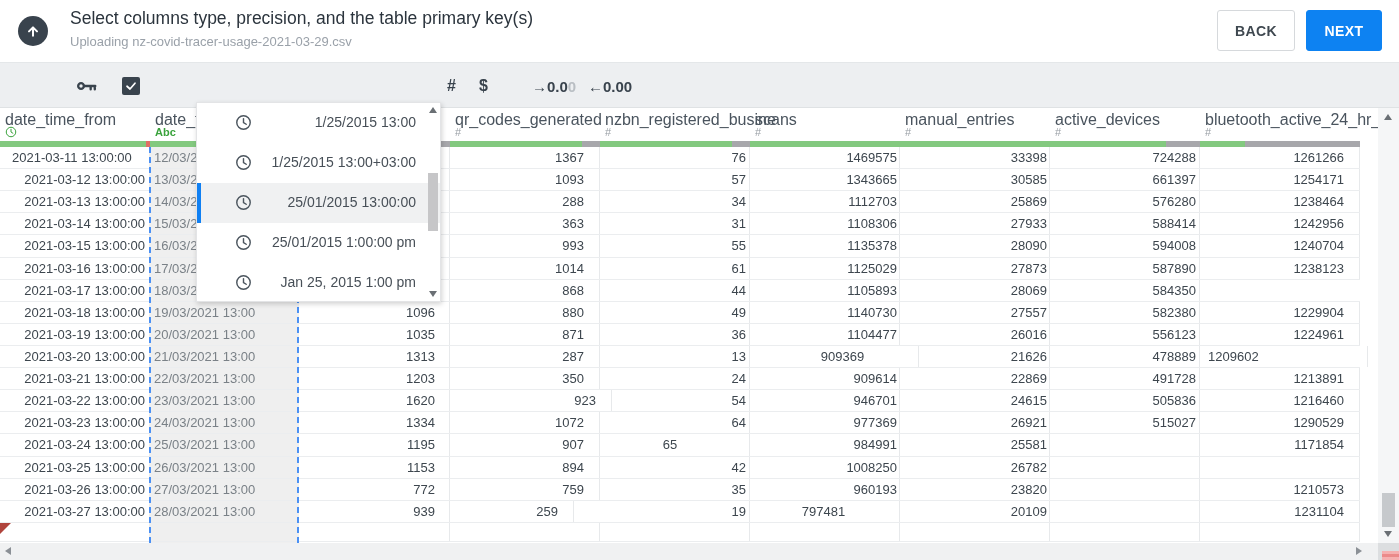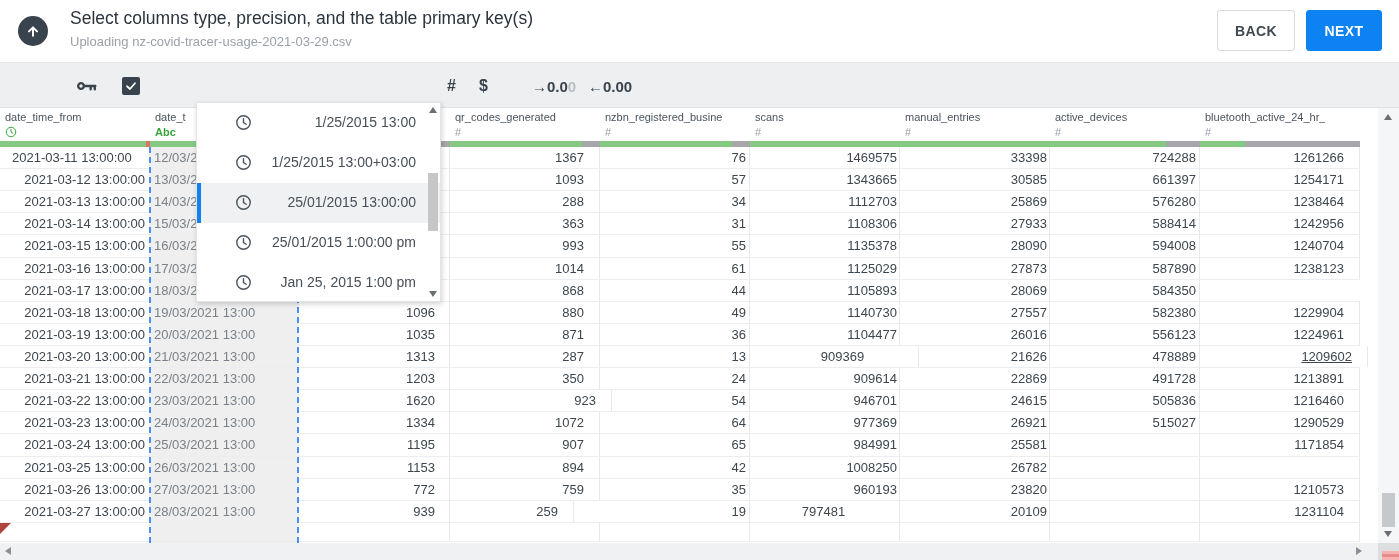--- a/index.html
+++ b/index.html
@@ -35,21 +35,21 @@
   .num-ic{left:447px;font-size:16px;font-weight:700;}
   .cur-ic{left:479px;font-size:16px;font-weight:700;}
   .dec-ic{font-size:15px;font-weight:600;}
   .inc-dec{left:532px;}
   .dec-dec{left:588px;}
   .muted-digit{color:#b9bec3;}
 
   
   .thead{position:absolute;left:0;top:108px;width:1360px;height:39px;background:#fff;}
   .th{position:absolute;top:0;height:39px;box-sizing:border-box;cursor:pointer;}
-  .th-name{position:absolute;left:5px;top:3px;font-size:11px;color:#4a545e;white-space:nowrap;overflow:hidden;}
+  .th-name{position:absolute;left:5px;top:3px;font-size:16px;color:#4a545e;white-space:nowrap;overflow:hidden;}
   .th-type{position:absolute;left:5px;top:18px;height:14px;font-size:11px;font-weight:700;}
   .th-bar{position:absolute;left:0;bottom:0;height:6px;width:100%;display:flex;}
   .tbody{position:absolute;left:0;top:147px;width:1360px;}
   .trow{position:relative;width:1360px;box-sizing:border-box;border-bottom:1px solid #ebedef;}
   .cell{position:absolute;top:0;height:100%;font-size:13px;line-height:21px;color:#3d464e;
         white-space:nowrap;box-sizing:border-box;overflow:hidden;}
   .cell.sep{border-right:1px solid #e7e9eb;}
   .cell.muted{color:#7a8187;}
 
   
@@ -324,21 +324,21 @@
       </div>
       <div class="trow" style="height: 22.12px;">
         <div class="cell" style="left: 0px; width: 150px; text-align: right; padding-right: 5px;">2021-03-20 13:00:00</div>
         <div class="cell muted" style="left: 150px; width: 150px; text-align: left; padding-left: 4px;">21/03/2021 13:00</div>
         <div class="cell sep" style="left: 300px; width: 150px; text-align: right; padding-right: 14px;">1313</div>
         <div class="cell sep" style="left: 450px; width: 150px; text-align: right; padding-right: 15px;">287</div>
         <div class="cell sep" style="left: 600px; width: 150px; text-align: right; padding-right: 3px;">13</div>
         <div class="cell sep" style="left: 769px; width: 150px; text-align: center; padding-right: 2px;">909369</div>
         <div class="cell sep" style="left: 900px; width: 150px; text-align: right; padding-right: 2px;">21626</div>
         <div class="cell sep" style="left: 1050px; width: 150px; text-align: right; padding-right: 3px;">478889</div>
-        <div class="cell sep" style="left: 1208px; width: 160px; text-align: right; padding-right: 15px; text-decoration: underline;">1209602</div>
+        <div class="cell sep" style="left: 1208px; width: 160px; padding-right: 15px;">1209602</div>
       </div>
       <div class="trow" style="height: 22.12px;">
         <div class="cell" style="left: 0px; width: 150px; text-align: right; padding-right: 5px;">2021-03-21 13:00:00</div>
         <div class="cell muted" style="left: 150px; width: 150px; text-align: left; padding-left: 4px;">22/03/2021 13:00</div>
         <div class="cell sep" style="left: 300px; width: 150px; text-align: right; padding-right: 14px;">1203</div>
         <div class="cell sep" style="left: 450px; width: 150px; text-align: right; padding-right: 15px;">350</div>
         <div class="cell sep" style="left: 600px; width: 150px; text-align: right; padding-right: 3px;">24</div>
         <div class="cell sep" style="left: 750px; width: 150px; text-align: right; padding-right: 2px;">909614</div>
         <div class="cell sep" style="left: 900px; width: 150px; text-align: right; padding-right: 2px;">22869</div>
         <div class="cell sep" style="left: 1050px; width: 150px; text-align: right; padding-right: 3px;">491728</div>
@@ -364,21 +364,21 @@
         <div class="cell sep" style="left: 750px; width: 150px; text-align: right; padding-right: 2px;">977369</div>
         <div class="cell sep" style="left: 900px; width: 150px; text-align: right; padding-right: 2px;">26921</div>
         <div class="cell sep" style="left: 1050px; width: 150px; text-align: right; padding-right: 3px;">515027</div>
         <div class="cell sep" style="left: 1200px; width: 160px; text-align: right; padding-right: 15px;">1290529</div>
       </div>
       <div class="trow" style="height: 22.12px;">
         <div class="cell" style="left: 0px; width: 150px; text-align: right; padding-right: 5px;">2021-03-24 13:00:00</div>
         <div class="cell muted" style="left: 150px; width: 150px; text-align: left; padding-left: 4px;">25/03/2021 13:00</div>
         <div class="cell sep" style="left: 300px; width: 150px; text-align: right; padding-right: 14px;">1195</div>
         <div class="cell sep" style="left: 450px; width: 150px; text-align: right; padding-right: 15px;">907</div>
-        <div class="cell sep" style="left: 600px; width: 150px; text-align: right; padding-right: 3px;">65</div>
+        <div class="cell sep" style="left: 600px; width: 150px; text-align: center; padding-right: 9px;">65</div>
         <div class="cell sep" style="left: 750px; width: 150px; text-align: right; padding-right: 2px;">984991</div>
         <div class="cell sep" style="left: 900px; width: 150px; text-align: right; padding-right: 2px;">25581</div>
         <div class="cell sep" style="left: 1050px; width: 150px; text-align: right; padding-right: 3px;"></div>
         <div class="cell sep" style="left: 1200px; width: 160px; text-align: right; padding-right: 15px;">1171854</div>
       </div>
       <div class="trow" style="height: 22.12px;">
         <div class="cell" style="left: 0px; width: 150px; text-align: right; padding-right: 5px;">2021-03-25 13:00:00</div>
         <div class="cell muted" style="left: 150px; width: 150px; text-align: left; padding-left: 4px;">26/03/2021 13:00</div>
         <div class="cell sep" style="left: 300px; width: 150px; text-align: right; padding-right: 14px;">1153</div>
         <div class="cell sep" style="left: 450px; width: 150px; text-align: right; padding-right: 15px;">894</div>

